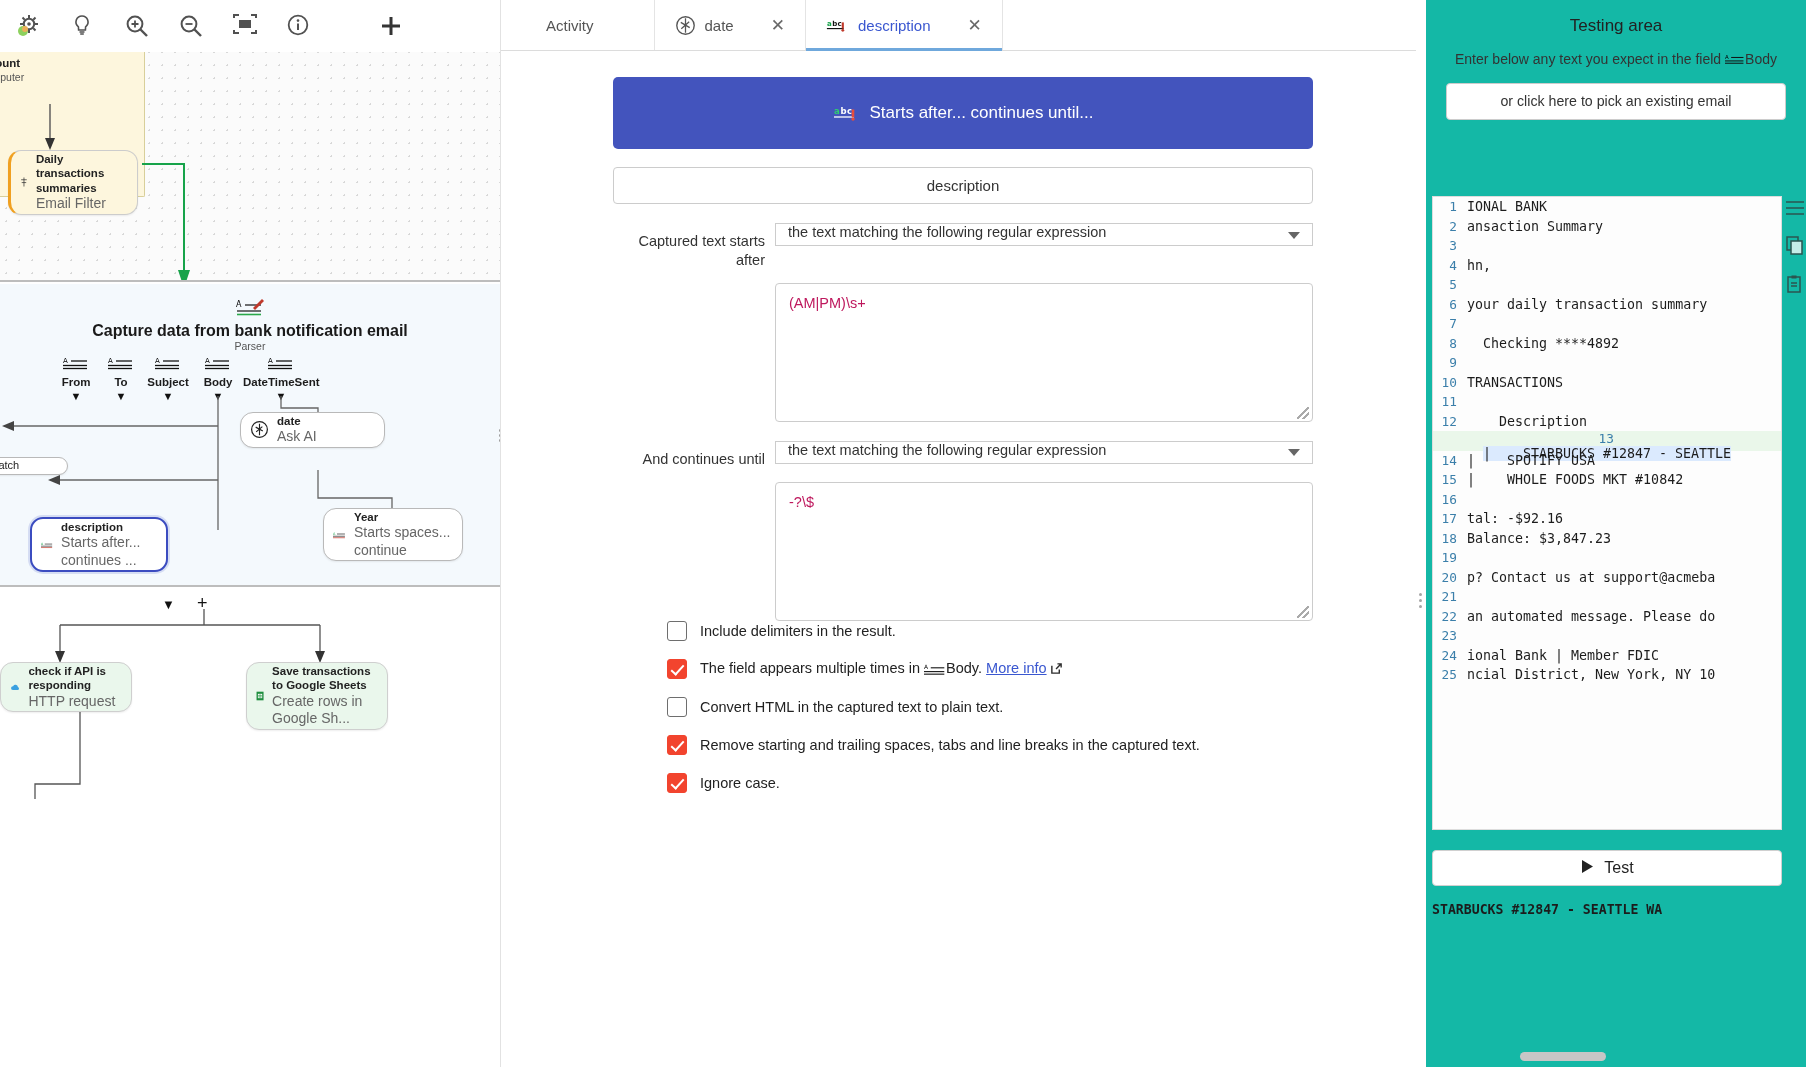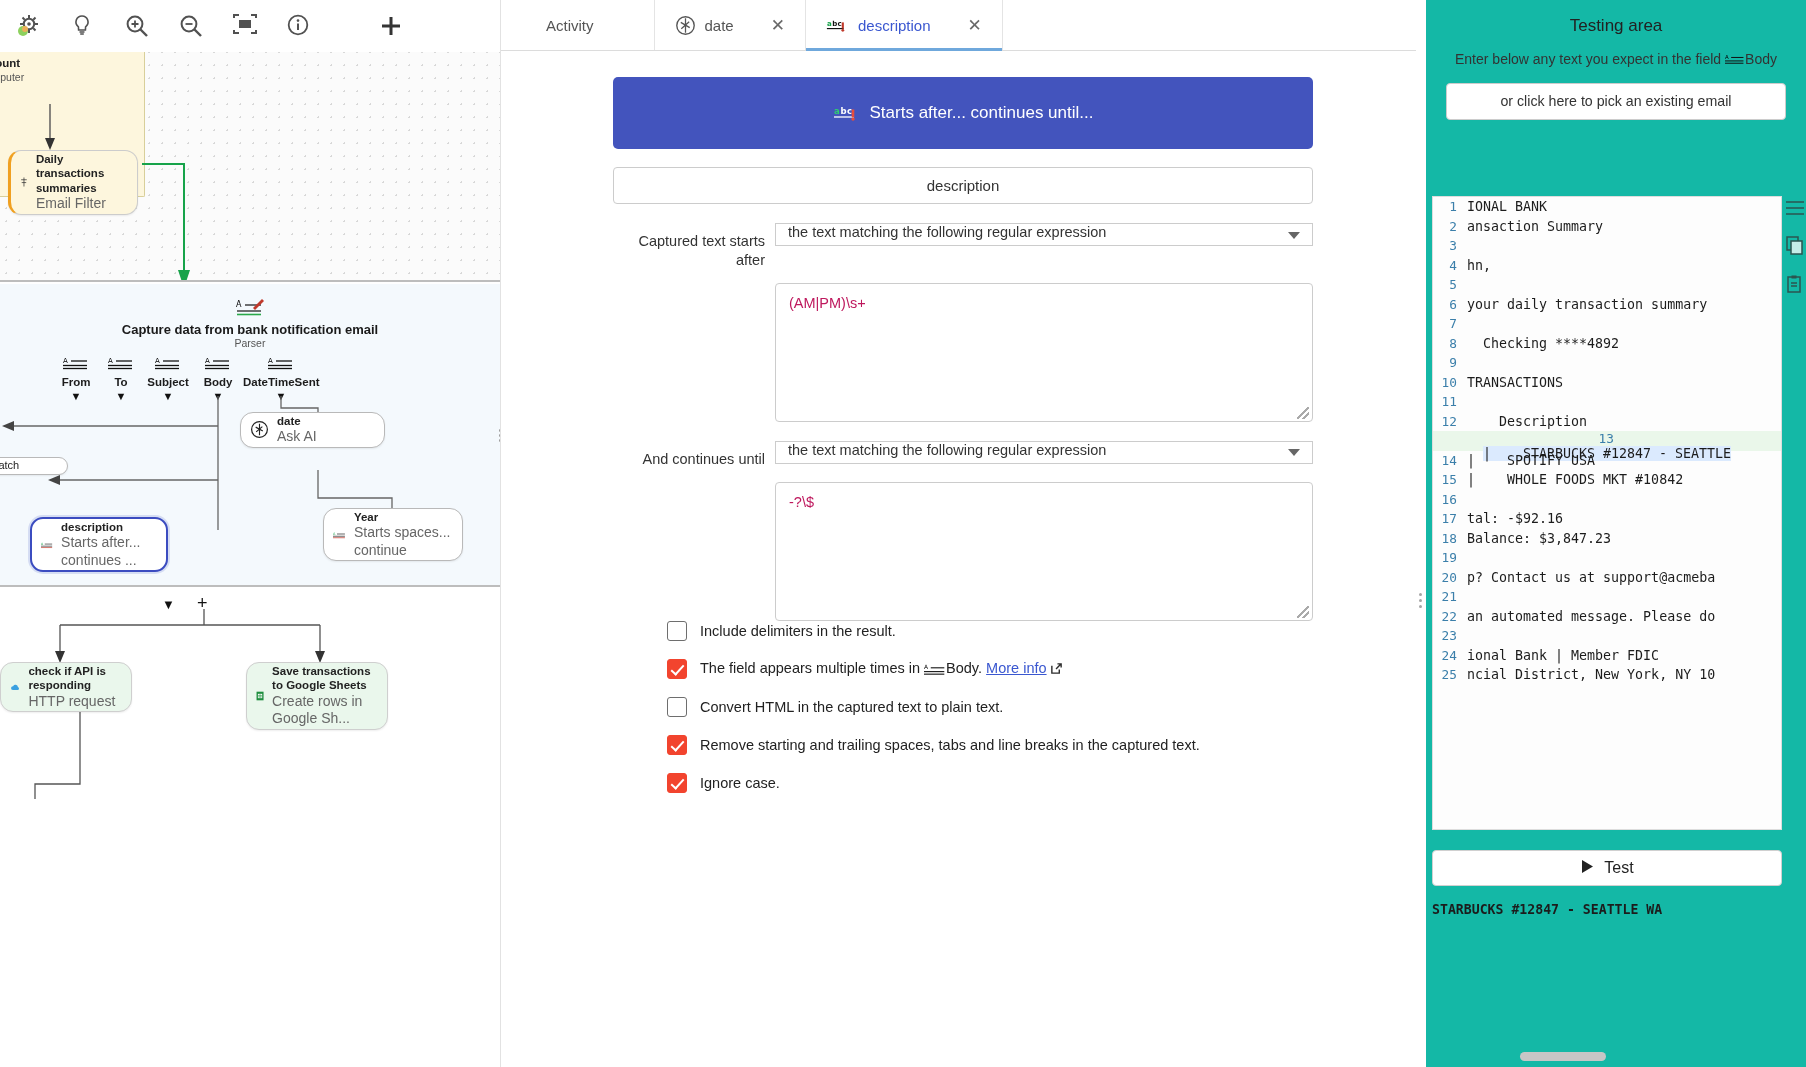--- a/index.html
+++ b/index.html
@@ -57,21 +57,21 @@
   .node-yellow { background: #fdf6dd; border-color: #ccc; }
   .node-green  { background: #eaf7ec; border-color: #cfcfcf; }
   .node-sel { border: 2px solid #3b4cc0; box-shadow: 0 0 0 2px rgba(59,76,192,.16); }
 
   .fieldcol { position: absolute; text-align: center; width: 74px; }
   .fieldcol .fc-lbl { font-size: 11.5px; font-weight: 700; color: #1c1c1c; margin-top: 2px; }
   .fc-caret { font-size: 11px; color: #111; line-height: 10px; margin-top: 3px; }
   .az-ico { display:inline-block; }
 
   .parser-head { position: absolute; width: 100%; text-align: center; }
-  .parser-head .ph-t { font-size: 13px; font-weight: 700; color: #1a1a1a; }
+  .parser-head .ph-t { font-size: 16px; font-weight: 700; color: #1a1a1a; }
   .parser-head .ph-s { font-size: 10.5px; color: #555; }
 
   .vgrip { position:absolute; right:3px; top:0; width:12px; height:100%;
            display:flex; align-items:center; justify-content:center; }
   .vgrip span { display:block; width:3px; height:3px; border-radius:50%; background:#9a9a9a; margin:2px 0;}
 
   
   .mid {
     position: absolute; left: 500px; top: 0; width: 925px; height: 1067px;
     background: #fff; border-left: 1px solid #e2e2e2;

